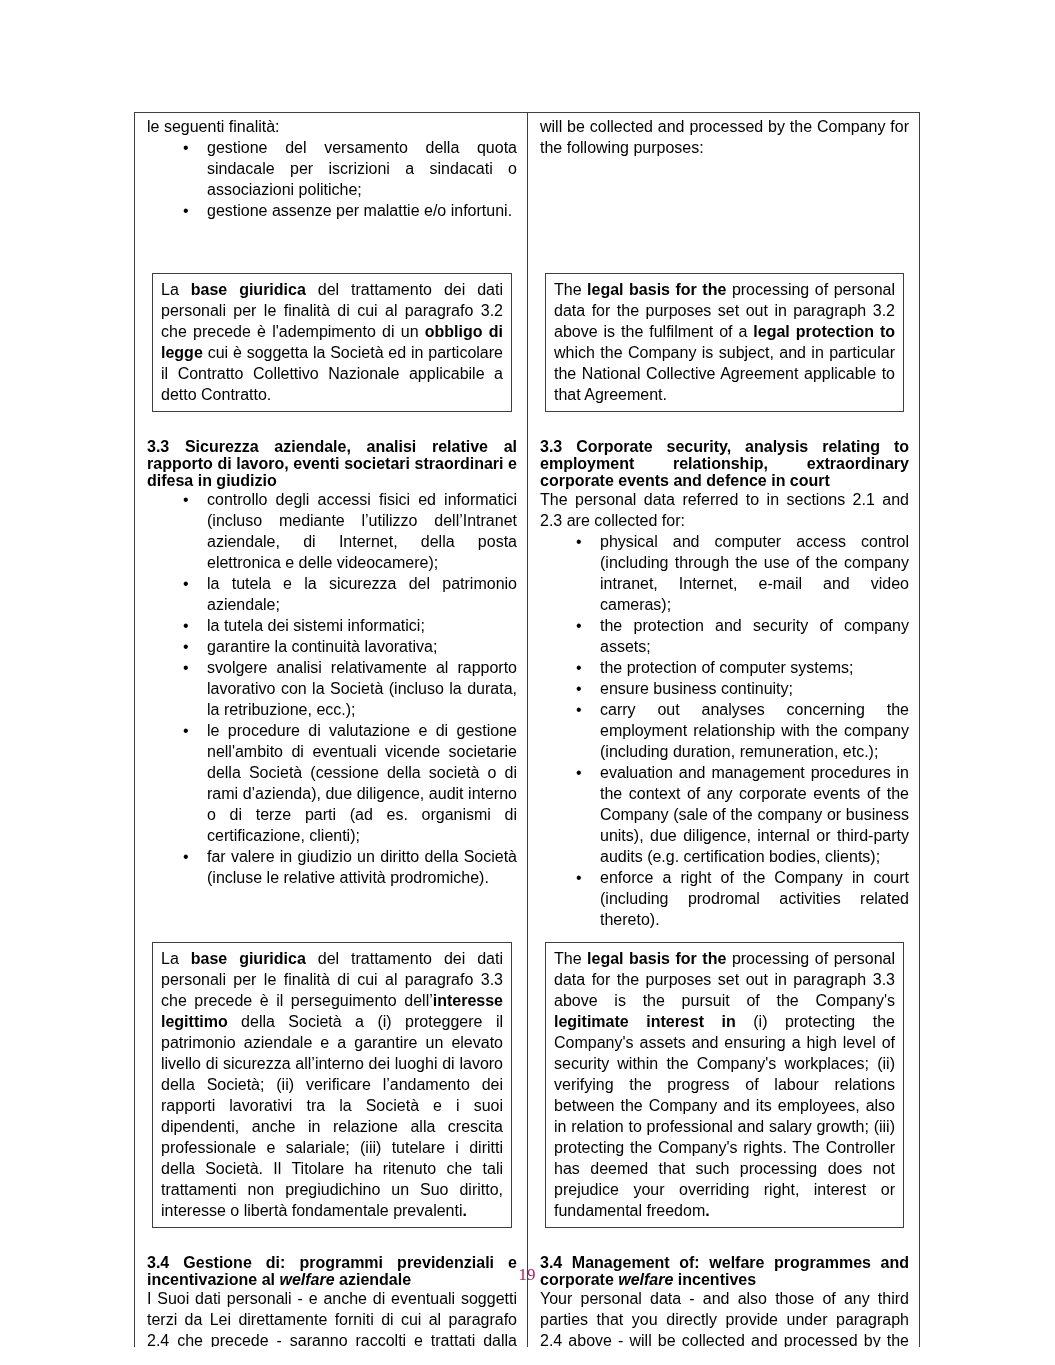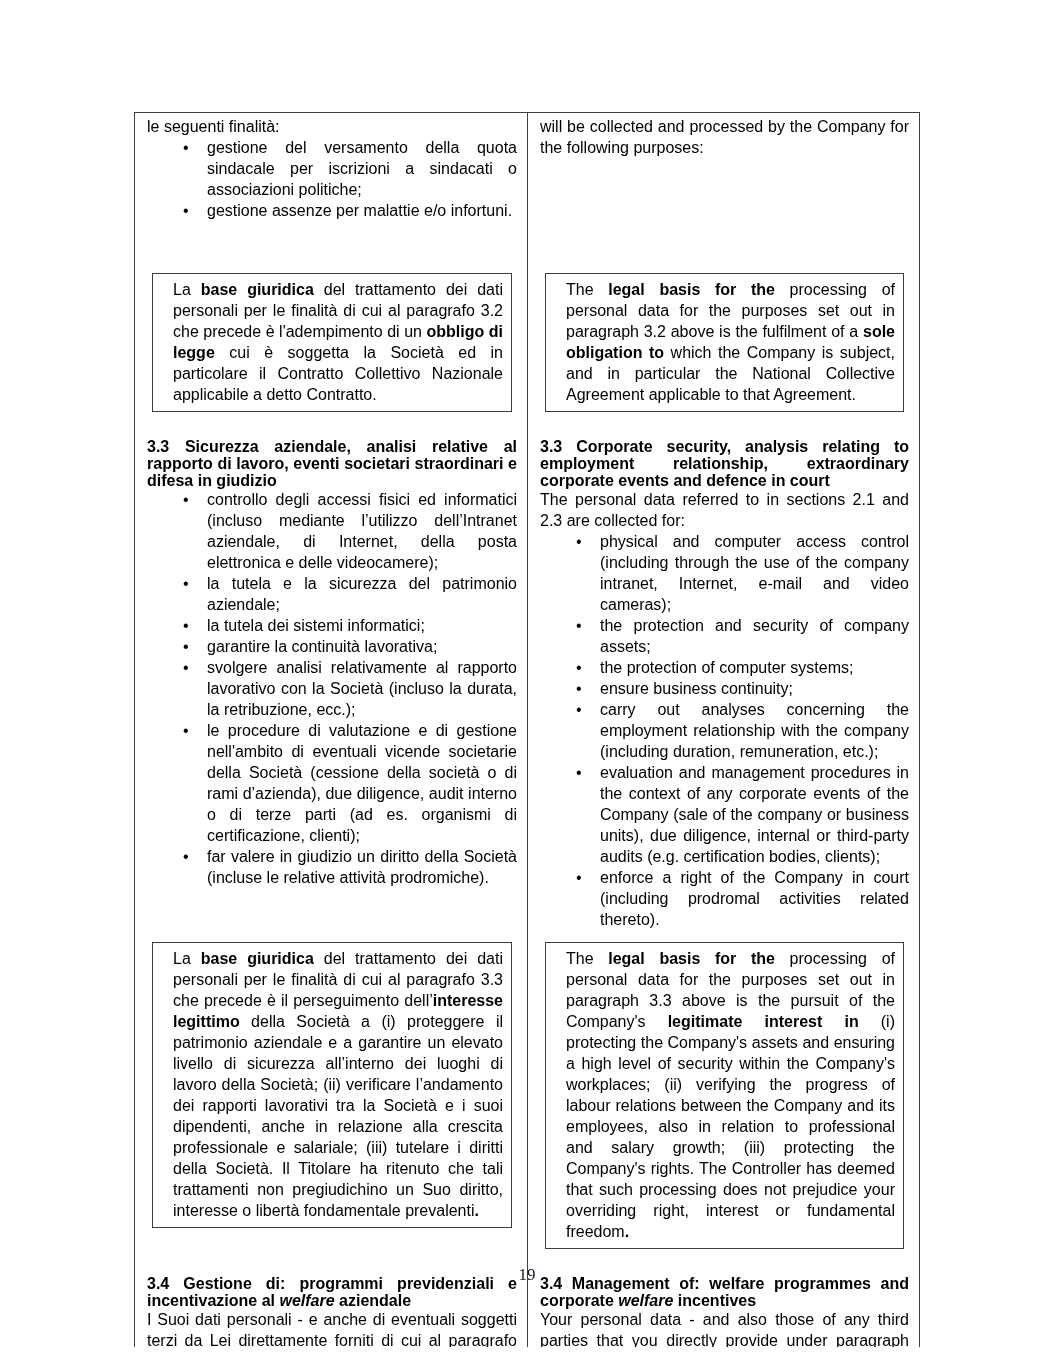--- a/index.html
+++ b/index.html
@@ -54,34 +54,34 @@
   }
   ul.bullets li::before {
     content: "\2022";
     position: absolute;
     left: 36px;
     top: 0;
   }
   .law-box {
     border: 1.5px solid #3f3f3f;
     margin: 5px 5px 16px 5px;
-    padding: 5px 8px 6px 20px;
+    padding: 5px 8px 6px 8px;
     text-align: justify;
   }
   .b { font-weight: bold; }
   .i { font-style: italic; }
   .page-number {
     position: absolute;
     left: 134px;
     width: 786px;
     top: 1264px;
     text-align: center;
     font-family: "Liberation Serif", "DejaVu Serif", serif;
     font-size: 17px;
-    color: #0f172a;
+    color: #be185d;
   }
 </style>
 </head>
 <body>
 
 <div class="page">
   <div class="doc-table">
 
     <div class="trow row-a">
       <div class="cell left">
@@ -94,21 +94,21 @@
       <div class="cell right">
         <p class="para">will be collected and processed by the Company for the following purposes:</p>
       </div>
     </div>
 
     <div class="trow">
       <div class="cell left">
         <div class="law-box"><span>La </span><span class="b">base giuridica</span><span> del trattamento dei dati personali per le finalità di cui al paragrafo 3.2 che precede è l'adempimento di un </span><span class="b">obbligo di legge</span><span> cui è soggetta la Società ed in particolare il Contratto Collettivo Nazionale applicabile a detto Contratto.</span></div>
       </div>
       <div class="cell right">
-        <div class="law-box"><span>The </span><span class="b">legal basis for the</span><span> processing of personal data for the purposes set out in paragraph 3.2 above is the fulfilment of a </span><span class="b">sole obligation to</span><span> which the Company is subject, and in particular the National Collective Agreement applicable to that Agreement.</span></div>
+        <div class="law-box"><span>The </span><span class="b">legal basis for the</span><span> processing of personal data for the purposes set out in paragraph 3.2 above is the fulfilment of a </span><span class="b">legal protection to</span><span> which the Company is subject, and in particular the National Collective Agreement applicable to that Agreement.</span></div>
       </div>
     </div>
 
     <div class="trow">
       <div class="cell left">
         <h3 class="heading">3.3 Sicurezza aziendale, analisi relative al rapporto di lavoro, eventi societari straordinari e difesa in giudizio</h3>
         <ul class="bullets">
             <li>controllo degli accessi fisici ed informatici (incluso mediante l’utilizzo dell’Intranet aziendale, di Internet, della posta elettronica e delle videocamere);</li>
             <li>la tutela e la sicurezza del patrimonio aziendale;</li>
             <li>la tutela dei sistemi informatici;</li>

